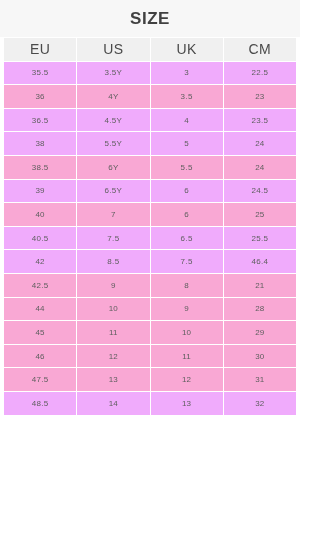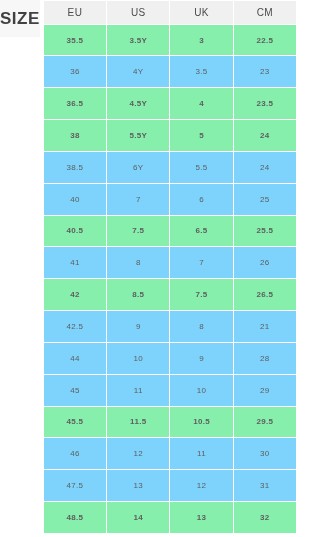--- a/index.html
+++ b/index.html
@@ -8,25 +8,25 @@
   }
   body {
     width: 300px;
     height: 537px;
     background: #ffffff;
     font-family: "Liberation Sans", sans-serif;
     overflow: hidden;
   }
   .page {
     width: 300px;
-    height: 537px;
+    height: 379px;
     background: #ffffff;
     box-sizing: border-box;
     display: flex;
-    flex-direction: row;
+    flex-direction: column;
     justify-content: space-between;
   }
   .title-bar {
     height: 37px;
     background: #f7f7f7;
     display: flex;
     align-items: center;
     justify-content: center;
     flex: 0 0 auto;
   }
@@ -56,34 +56,33 @@
     text-align: center;
     vertical-align: middle;
     padding: 0;
     margin: 0;
     font-weight: normal;
     height: 22.6px;
   }
   table.size-table th {
     background: #f0f0f0;
     color: #4a4a4a;
-    font-size: 10px;
+    font-size: 14px;
     letter-spacing: 0.4px;
   }
   table.size-table td {
     font-size: 8px;
     color: #5e5e5e;
     letter-spacing: 0.3px;
   }
   tr.row-shaded td {
-    background: #7dd3fc;
+    background: #f9a8d4;
   }
   tr.row-plain td {
-    background: #86efac;
-    font-weight: bold;
+    background: #f0abfc;
   }
 </style>
 </head>
 <body>
 
 <div class="page">
 
   <div class="title-bar">
     <span class="title-text">SIZE</span>
   </div>
@@ -122,67 +121,61 @@
             <td>5.5Y</td>
             <td>5</td>
             <td>24</td>
           </tr>
           <tr class="row-shaded">
             <td>38.5</td>
             <td>6Y</td>
             <td>5.5</td>
             <td>24</td>
           </tr>
+          <tr class="row-plain">
+            <td>39</td>
+            <td>6.5Y</td>
+            <td>6</td>
+            <td>24.5</td>
+          </tr>
           <tr class="row-shaded">
             <td>40</td>
             <td>7</td>
             <td>6</td>
             <td>25</td>
           </tr>
           <tr class="row-plain">
             <td>40.5</td>
             <td>7.5</td>
             <td>6.5</td>
             <td>25.5</td>
           </tr>
-          <tr class="row-shaded">
-            <td>41</td>
-            <td>8</td>
-            <td>7</td>
-            <td>26</td>
-          </tr>
           <tr class="row-plain">
             <td>42</td>
             <td>8.5</td>
             <td>7.5</td>
-            <td>26.5</td>
+            <td>46.4</td>
           </tr>
           <tr class="row-shaded">
             <td>42.5</td>
             <td>9</td>
             <td>8</td>
             <td>21</td>
           </tr>
           <tr class="row-shaded">
             <td>44</td>
             <td>10</td>
             <td>9</td>
             <td>28</td>
           </tr>
           <tr class="row-shaded">
             <td>45</td>
             <td>11</td>
             <td>10</td>
             <td>29</td>
-          </tr>
-          <tr class="row-plain">
-            <td>45.5</td>
-            <td>11.5</td>
-            <td>10.5</td>
-            <td>29.5</td>
           </tr>
           <tr class="row-shaded">
             <td>46</td>
             <td>12</td>
             <td>11</td>
             <td>30</td>
           </tr>
           <tr class="row-shaded">
             <td>47.5</td>
             <td>13</td>

